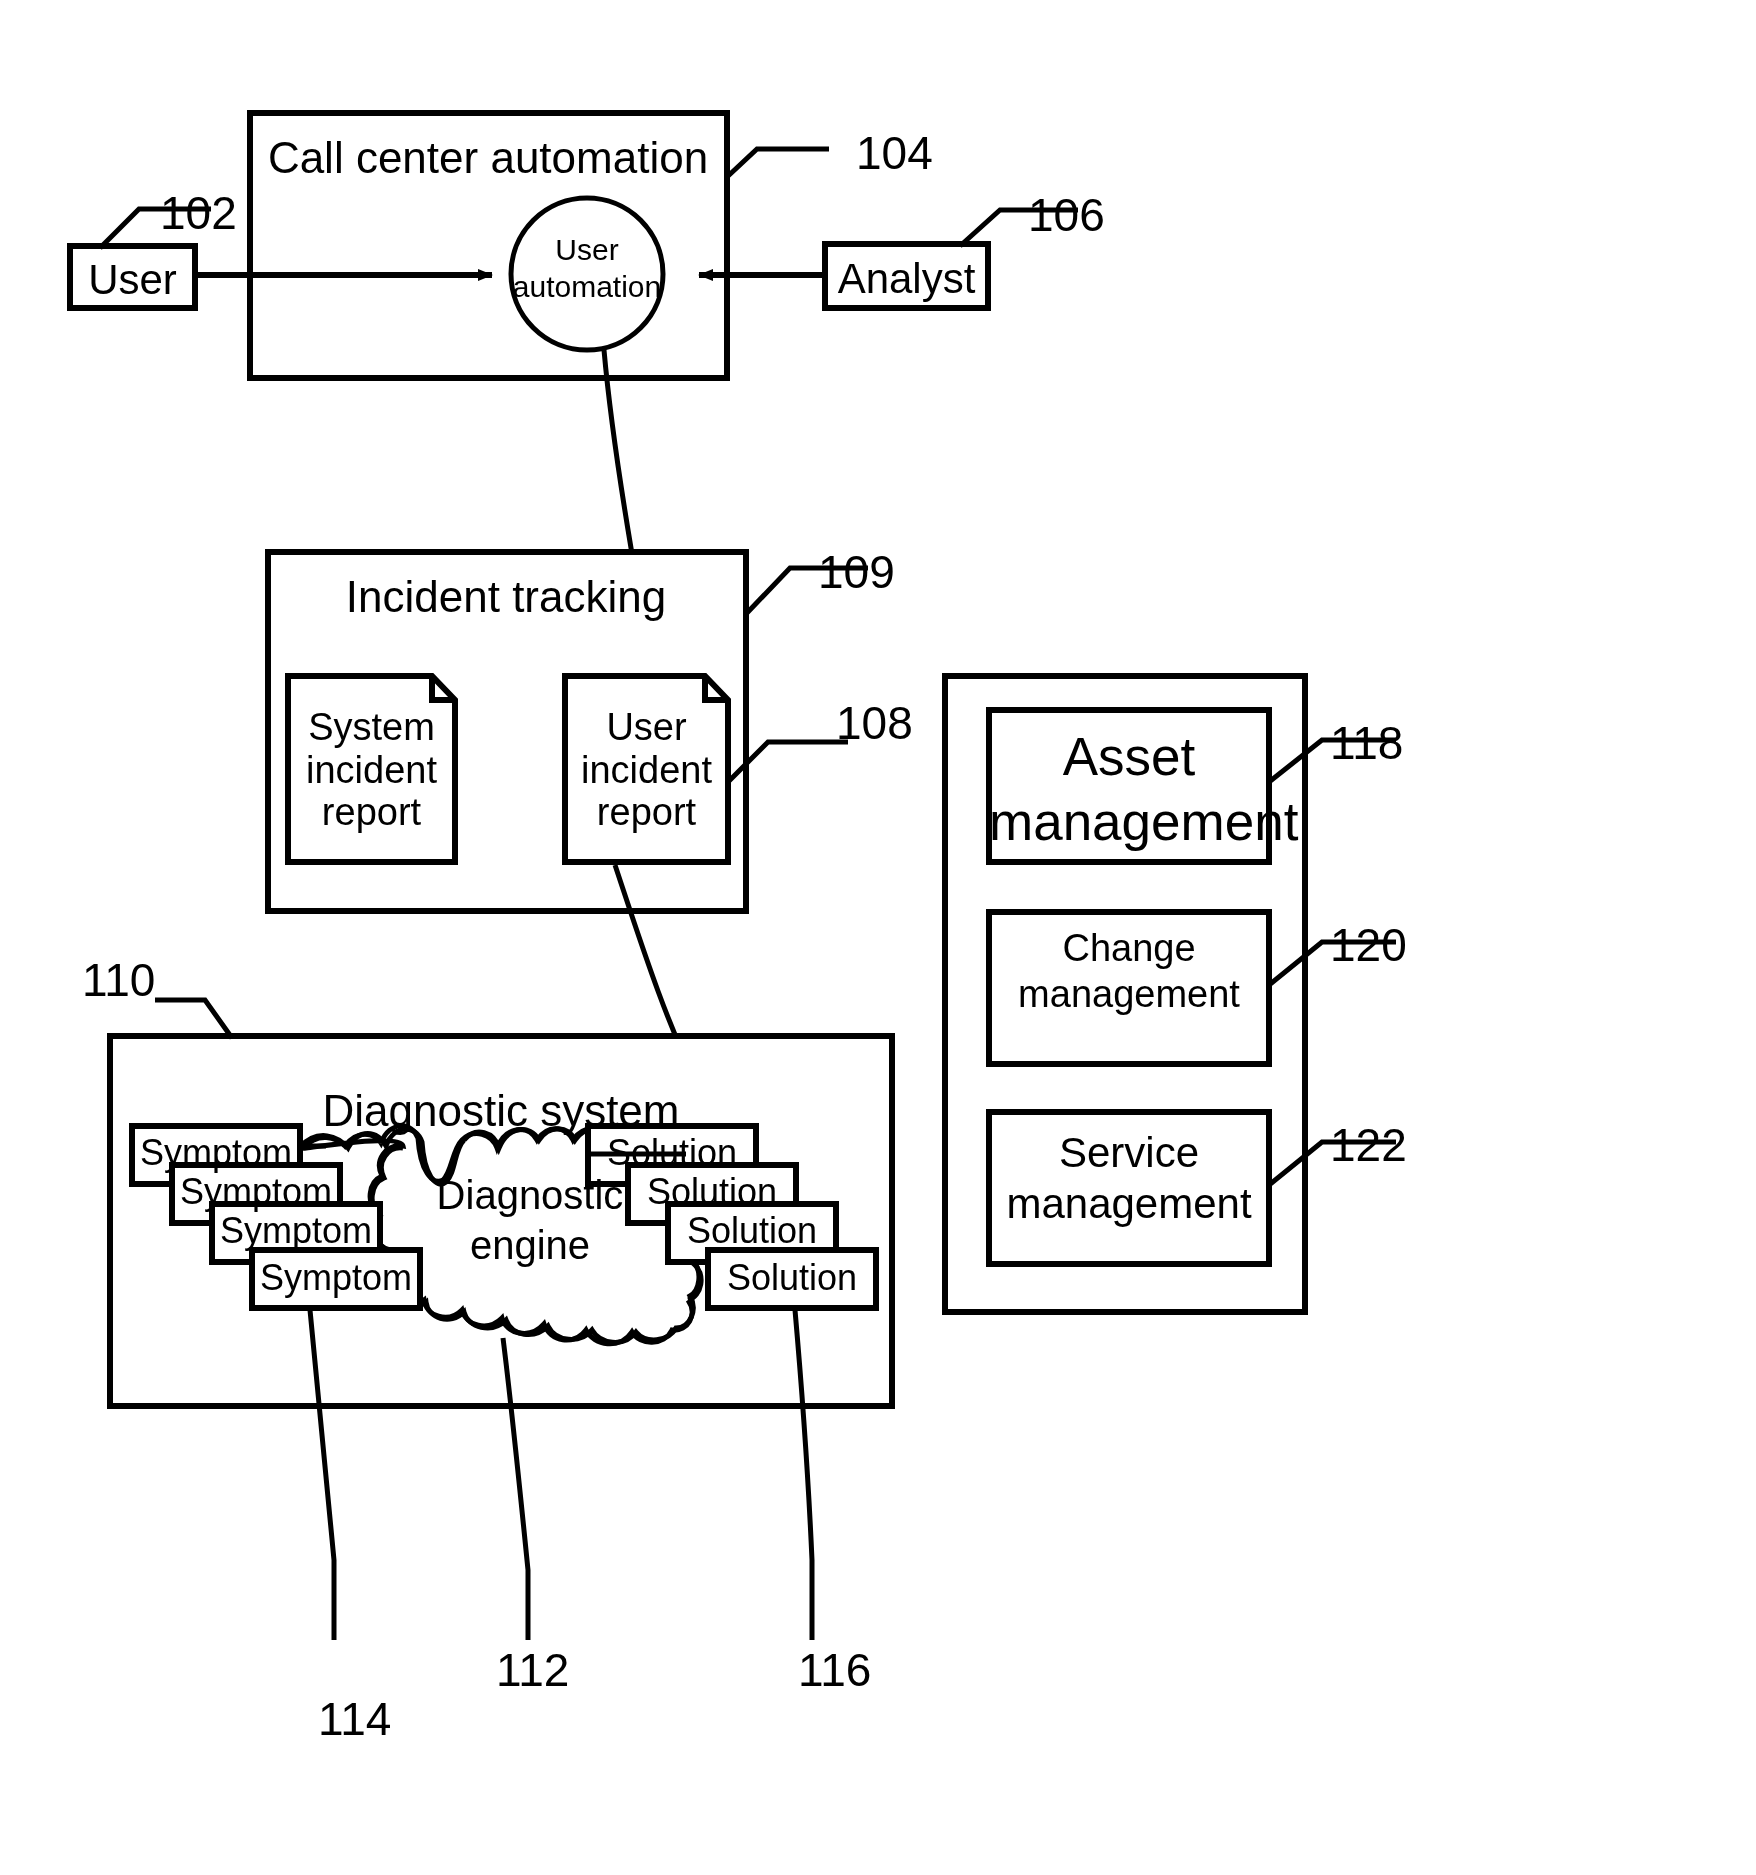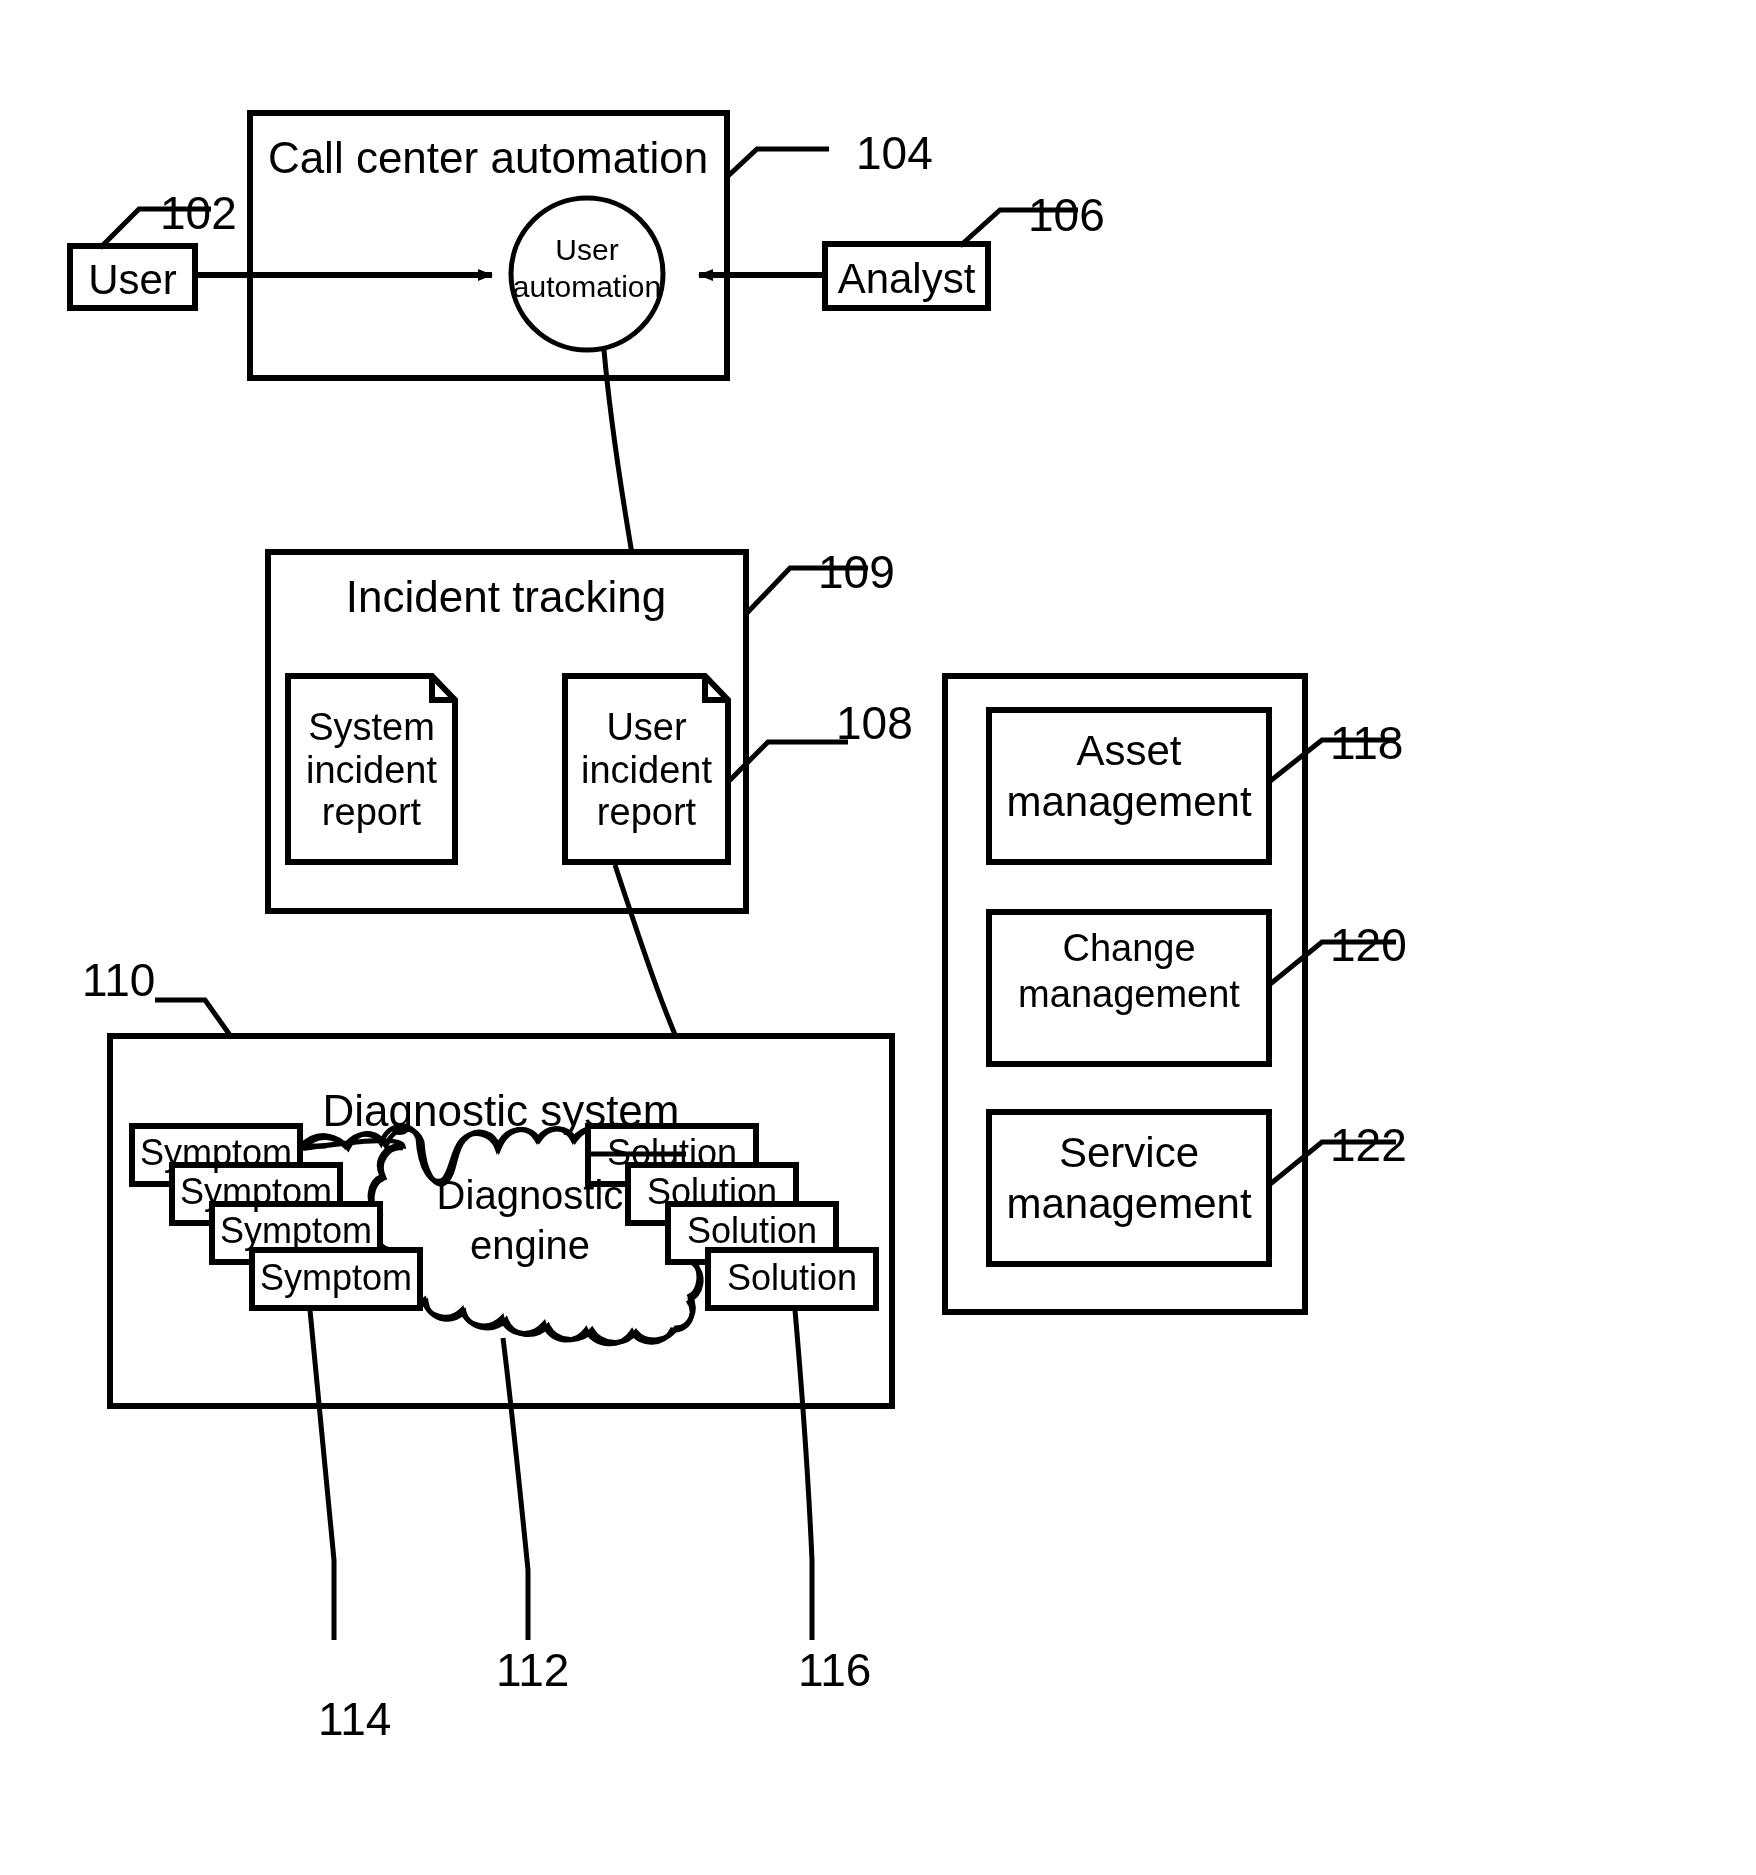--- a/index.html
+++ b/index.html
@@ -197,21 +197,21 @@
   <div class="lbl" style="left:132px; top:1133px; width:168px; font-size:36px;">Symptom</div>
   <div class="lbl" style="left:172px; top:1172px; width:168px; font-size:36px;">Symptom</div>
   <div class="lbl" style="left:212px; top:1211px; width:168px; font-size:36px;">Symptom</div>
   <div class="lbl" style="left:252px; top:1258px; width:168px; font-size:36px;">Symptom</div>
 
   <div class="lbl" style="left:588px; top:1133px; width:168px; font-size:36px;">Solution</div>
   <div class="lbl" style="left:628px; top:1172px; width:168px; font-size:36px;">Solution</div>
   <div class="lbl" style="left:668px; top:1211px; width:168px; font-size:36px;">Solution</div>
   <div class="lbl" style="left:708px; top:1258px; width:168px; font-size:36px;">Solution</div>
 
-  <div class="lbl" style="left:989px; top:725px; width:280px; font-size:42px; line-height:1.22;">Asset
+  <div class="lbl" style="left:989px; top:725px; width:280px; font-size:53px; line-height:1.22;">Asset
 management</div>
   <div class="lbl" style="left:989px; top:925px; width:280px; font-size:38px; line-height:1.22;">Change
 management</div>
   <div class="lbl" style="left:989px; top:1127px; width:280px; font-size:42px; line-height:1.22;">Service
 management</div>
 
   <div class="ref" style="left:160px; top:186px;">102</div>
   <div class="ref" style="left:824px; top:126px;margin-left:32px;">104</div>
   <div class="ref" style="left:1028px; top:188px;">106</div>
   <div class="ref" style="left:836px; top:696px;">108</div>

